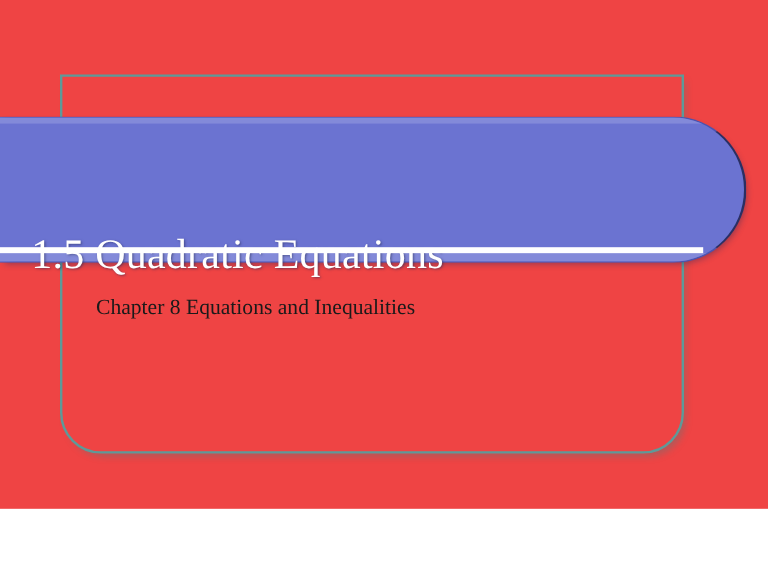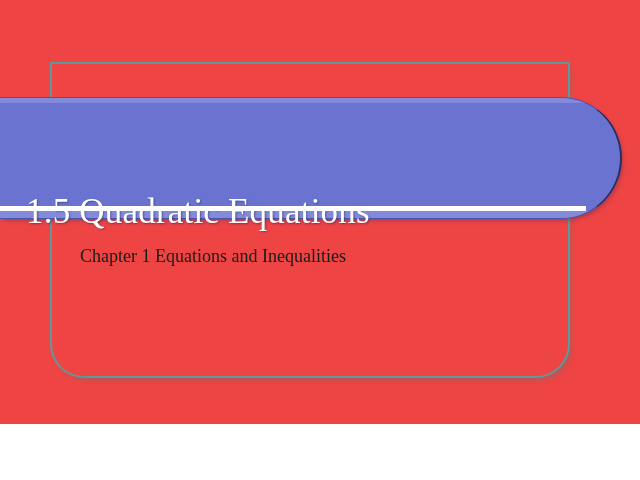--- a/index.html
+++ b/index.html
@@ -114,15 +114,15 @@
   <div class="content-frame"></div>
 
   <div class="title-banner">
     <div class="banner-top-highlight"></div>
     <div class="banner-bottom-highlight"></div>
     <div class="banner-stripe"></div>
   </div>
 
   <div class="title-text">1.5 Quadratic Equations</div>
 
-  <div class="subtitle-text">Chapter 1 Equations and Inequalities</div>
+  <div class="subtitle-text">Chapter 8 Equations and Inequalities</div>
 
 </div>
 
 </body></html>

